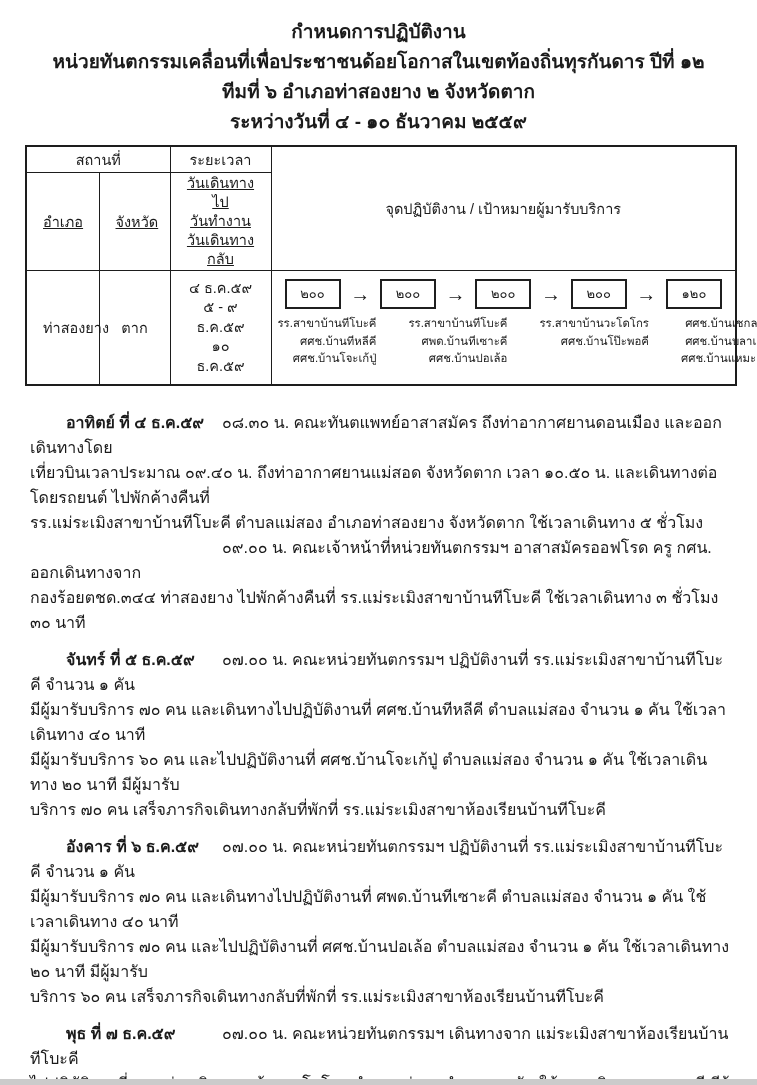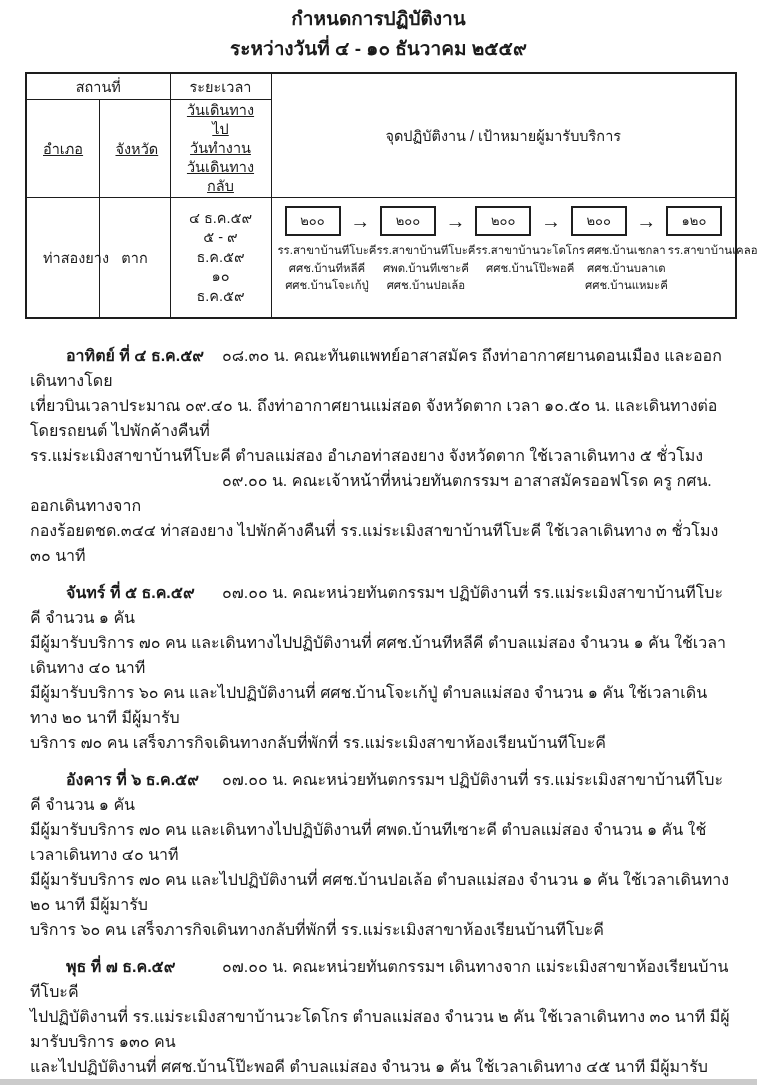--- a/index.html
+++ b/index.html
@@ -6,21 +6,21 @@
   html,body { background:#ffffff; }
   .page {
     width: 757px; height: 1085px;
     background: #ffffff;
     color: #1b1b1b;
     font-family: "Liberation Sans", sans-serif;
     position: relative;
     overflow: hidden;
   }
   
-  .title-block { text-align: center; padding-top: 4px; font-weight: bold; }
+  .title-block { text-align: center; padding-top: 17px; font-weight: bold; }
   .title-block .t-line { font-size: 19px; line-height: 30px; }
 
   
   table.sched {
     border-collapse: collapse;
     margin: 8px 0 0 25px;
     width: 710px;
     table-layout: fixed;
   }
   table.sched td {
@@ -48,24 +48,25 @@
     min-width: 56px;
     padding: 2px 4px 3px 4px;
     font-size: 13px;
     text-align: center;
     background: #fff;
   }
   .flow-arrow { font-size: 20px; font-weight: bold; line-height: 1; }
 
   .flow-sites {
     display: flex;
-    text-align: center;
-    padding: 3px 2px 22px 6px;
+    text-align: right;
+    padding: 3px 2px 16px 6px;
     font-size: 11.4px;
     line-height: 17.5px;
+    gap: 32px;
   }
   .site-col { white-space: pre; overflow: visible; }
   .site-col.c0 { flex: 1.02; }
   .site-col.c1 { flex: 1.02; }
   .site-col.c2 { flex: 1.08; }
   .site-col.c3 { flex: 0.92; }
   .site-col.c4 { flex: 1.15; }
 
   
   .schedule { padding: 0 26px 0 30px; margin-top: 24px; }
@@ -84,20 +85,22 @@
     height: 6px; background: #cbcbcb;
   }
 </style>
 </head>
 <body>
 
 <div class="page">
 
   <div class="title-block">
     <div class="t-line">กำหนดการปฏิบัติงาน</div>
+    <div class="t-line">หน่วยทันตกรรมเคลื่อนที่เพื่อประชาชนด้อยโอกาสในเขตท้องถิ่นทุรกันดาร  ปีที่ ๑๒</div>
+    <div class="t-line">ทีมที่ ๖   อำเภอท่าสองยาง ๒   จังหวัดตาก</div>
     <div class="t-line">ระหว่างวันที่ ๔ - ๑๐ ธันวาคม  ๒๕๕๙</div>
   </div>
 
   <table class="sched">
     <colgroup>
       <col style="width:73px">
         <col style="width:71px">
         <col style="width:101px">
         <col style="width:465px">
     </colgroup>

